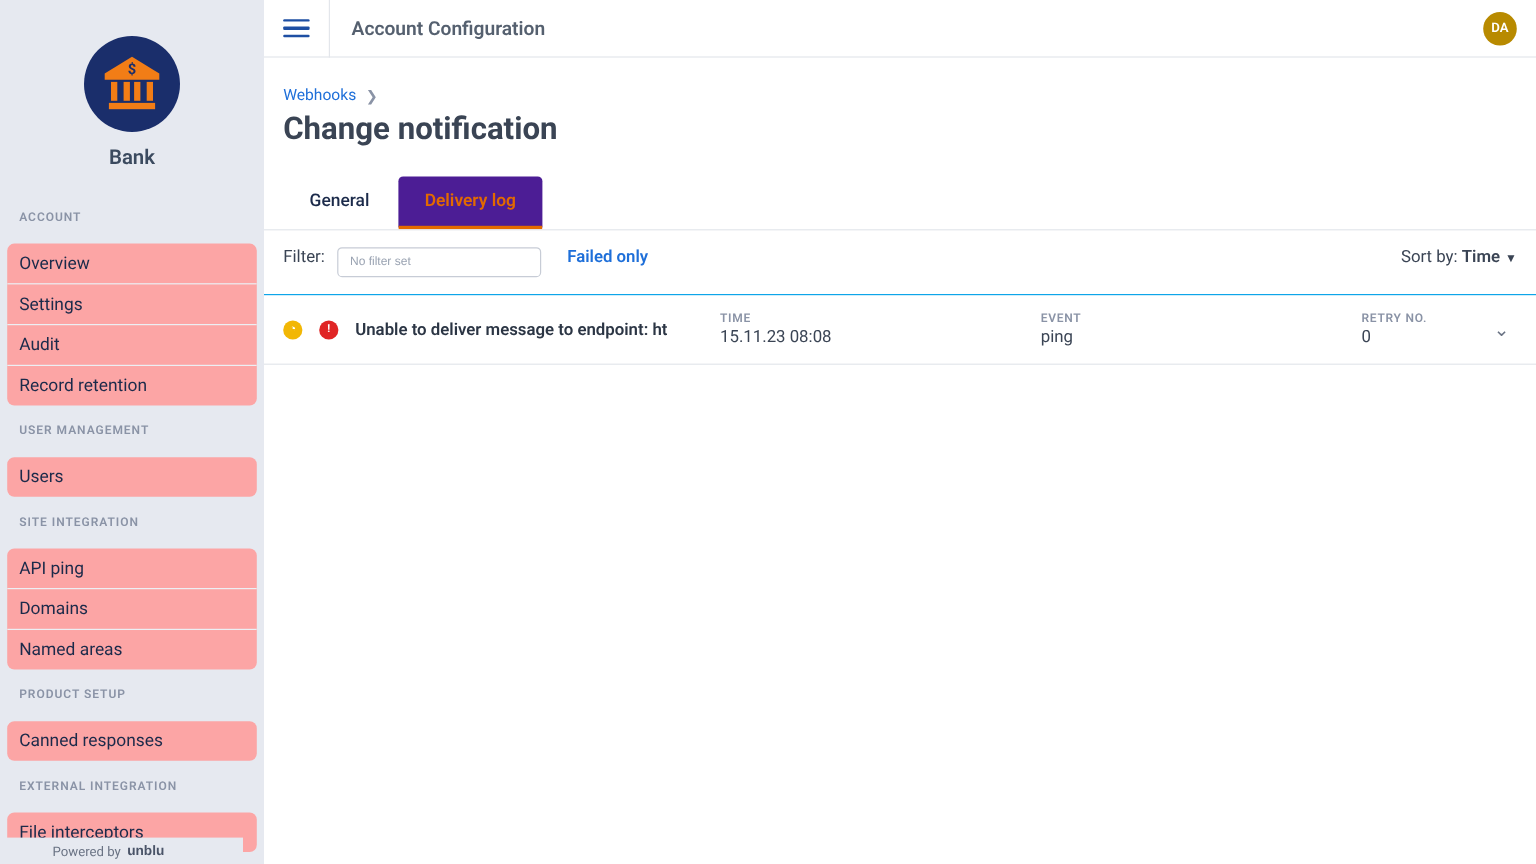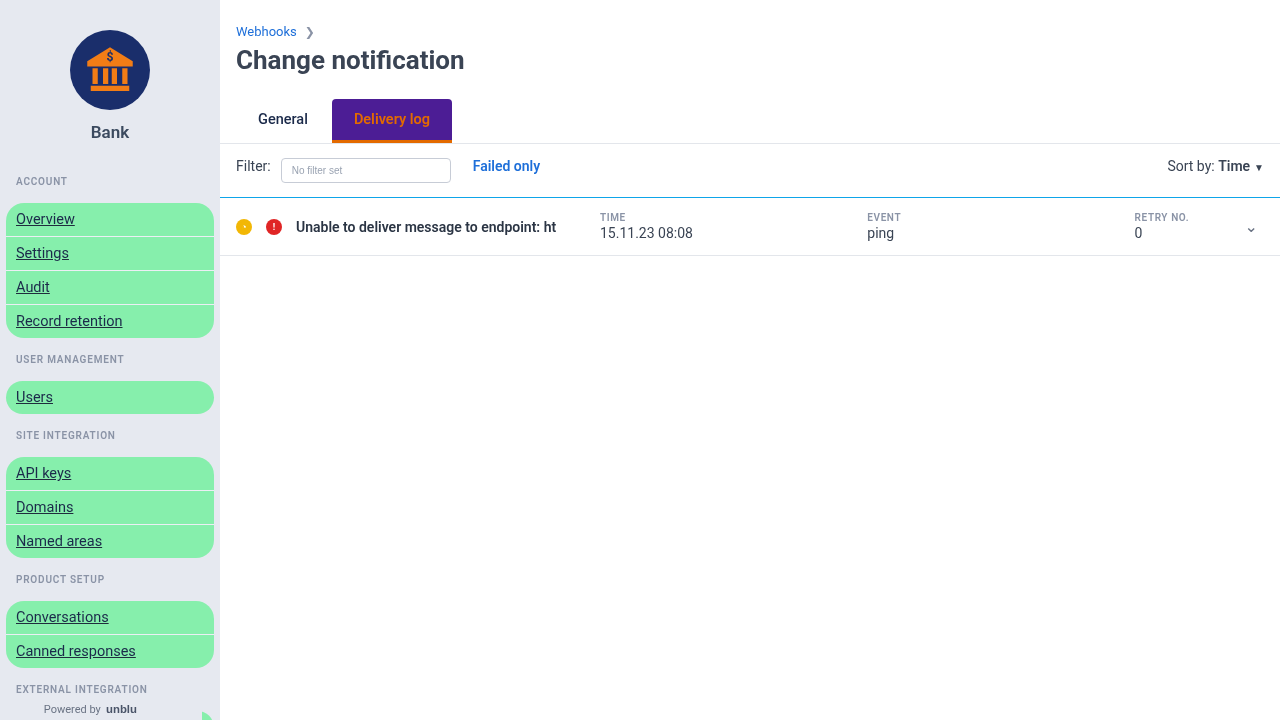--- a/index.html
+++ b/index.html
@@ -9,21 +9,21 @@
 
 
 .sidebar { width: 220px; background: #e6e9f0; display: flex; flex-direction: column; position: relative; }
 .sidebar-logo-wrap { display: flex; flex-direction: column; align-items: center; padding: 30px 0 18px; }
 .logo-circle { width: 80px; height: 80px; border-radius: 50%; background: #1a2e6b; display: flex; align-items: center; justify-content: center; }
 .logo-circle svg { width: 56px; height: 56px; }
 .org-name { margin-top: 12px; font-size: 17px; font-weight: 600; color: #3b4a5f; }
 
 .nav { flex: 1; overflow-y: auto; padding: 0 6px 30px; }
 .nav-section-label { font-size: 10px; letter-spacing: 0.8px; font-weight: 600; color: #8a93a6; padding: 16px 10px 16px; text-transform: uppercase; }
-.nav-group { background: #86efac; border-radius: 18px; overflow: hidden; text-decoration: underline; }
+.nav-group { background: #fca5a5; border-radius: 6px; overflow: hidden; }
 .nav-item { padding: 8px 10px; font-size: 14.5px; color: #1b2a4a; cursor: pointer; border-bottom: 1px solid #eceff4; }
 .nav-item:last-child { border-bottom: none; }
 
 .powered { position: absolute; bottom: 0; left: 0; right: 18px; height: 22px; display: flex; align-items: center; justify-content: center; gap: 5px; font-size: 11px; color: #6a7384; background: #e6e9f0; }
 .powered svg { height: 14px; }
 
 
 .main { flex: 1; display: flex; flex-direction: column; min-width: 0; }
 .header { height: 48px; border-bottom: 1px solid #e3e6eb; display: flex; align-items: center; padding: 0 16px; }
 .hamburger { width: 22px; height: 22px; display: flex; flex-direction: column; justify-content: center; gap: 4px; cursor: pointer; margin-right: 22px; }
@@ -96,46 +96,55 @@
         <div class="nav-item">Record retention</div>
       </div>
 
       <div class="nav-section-label">USER MANAGEMENT</div>
       <div class="nav-group">
         <div class="nav-item">Users</div>
       </div>
 
       <div class="nav-section-label">SITE INTEGRATION</div>
       <div class="nav-group">
-        <div class="nav-item">API keys</div>
+        <div class="nav-item">API ping</div>
         <div class="nav-item">Domains</div>
         <div class="nav-item">Named areas</div>
       </div>
 
       <div class="nav-section-label">PRODUCT SETUP</div>
       <div class="nav-group">
-        <div class="nav-item">Conversations</div>
         <div class="nav-item">Canned responses</div>
       </div>
 
       <div class="nav-section-label">EXTERNAL INTEGRATION</div>
       <div class="nav-group">
         <div class="nav-item">File interceptors</div>
       </div>
     </nav>
 
     <div class="powered">
       <span>Powered by</span>
       <svg viewBox="0 0 60 16">
         <text x="0" y="12" font-size="13" font-weight="600" fill="#4a5468" font-family="sans-serif">unblu</text>
       </svg>
     </div>
   </aside>
 
   <div class="main">
+    <header class="header">
+      <div class="hamburger">
+          <span></span>
+          <span></span>
+          <span></span>
+        </div>
+      <div class="header-divider"></div>
+      <div class="header-title">Account Configuration</div>
+      <div class="avatar">DA</div>
+    </header>
 
     <div class="content">
       <div class="page-head">
         <div class="breadcrumb">
           <a>Webhooks</a>
           <span class="chev">❯</span>
         </div>
         <h1 class="page-title">Change notification</h1>
       </div>
 

